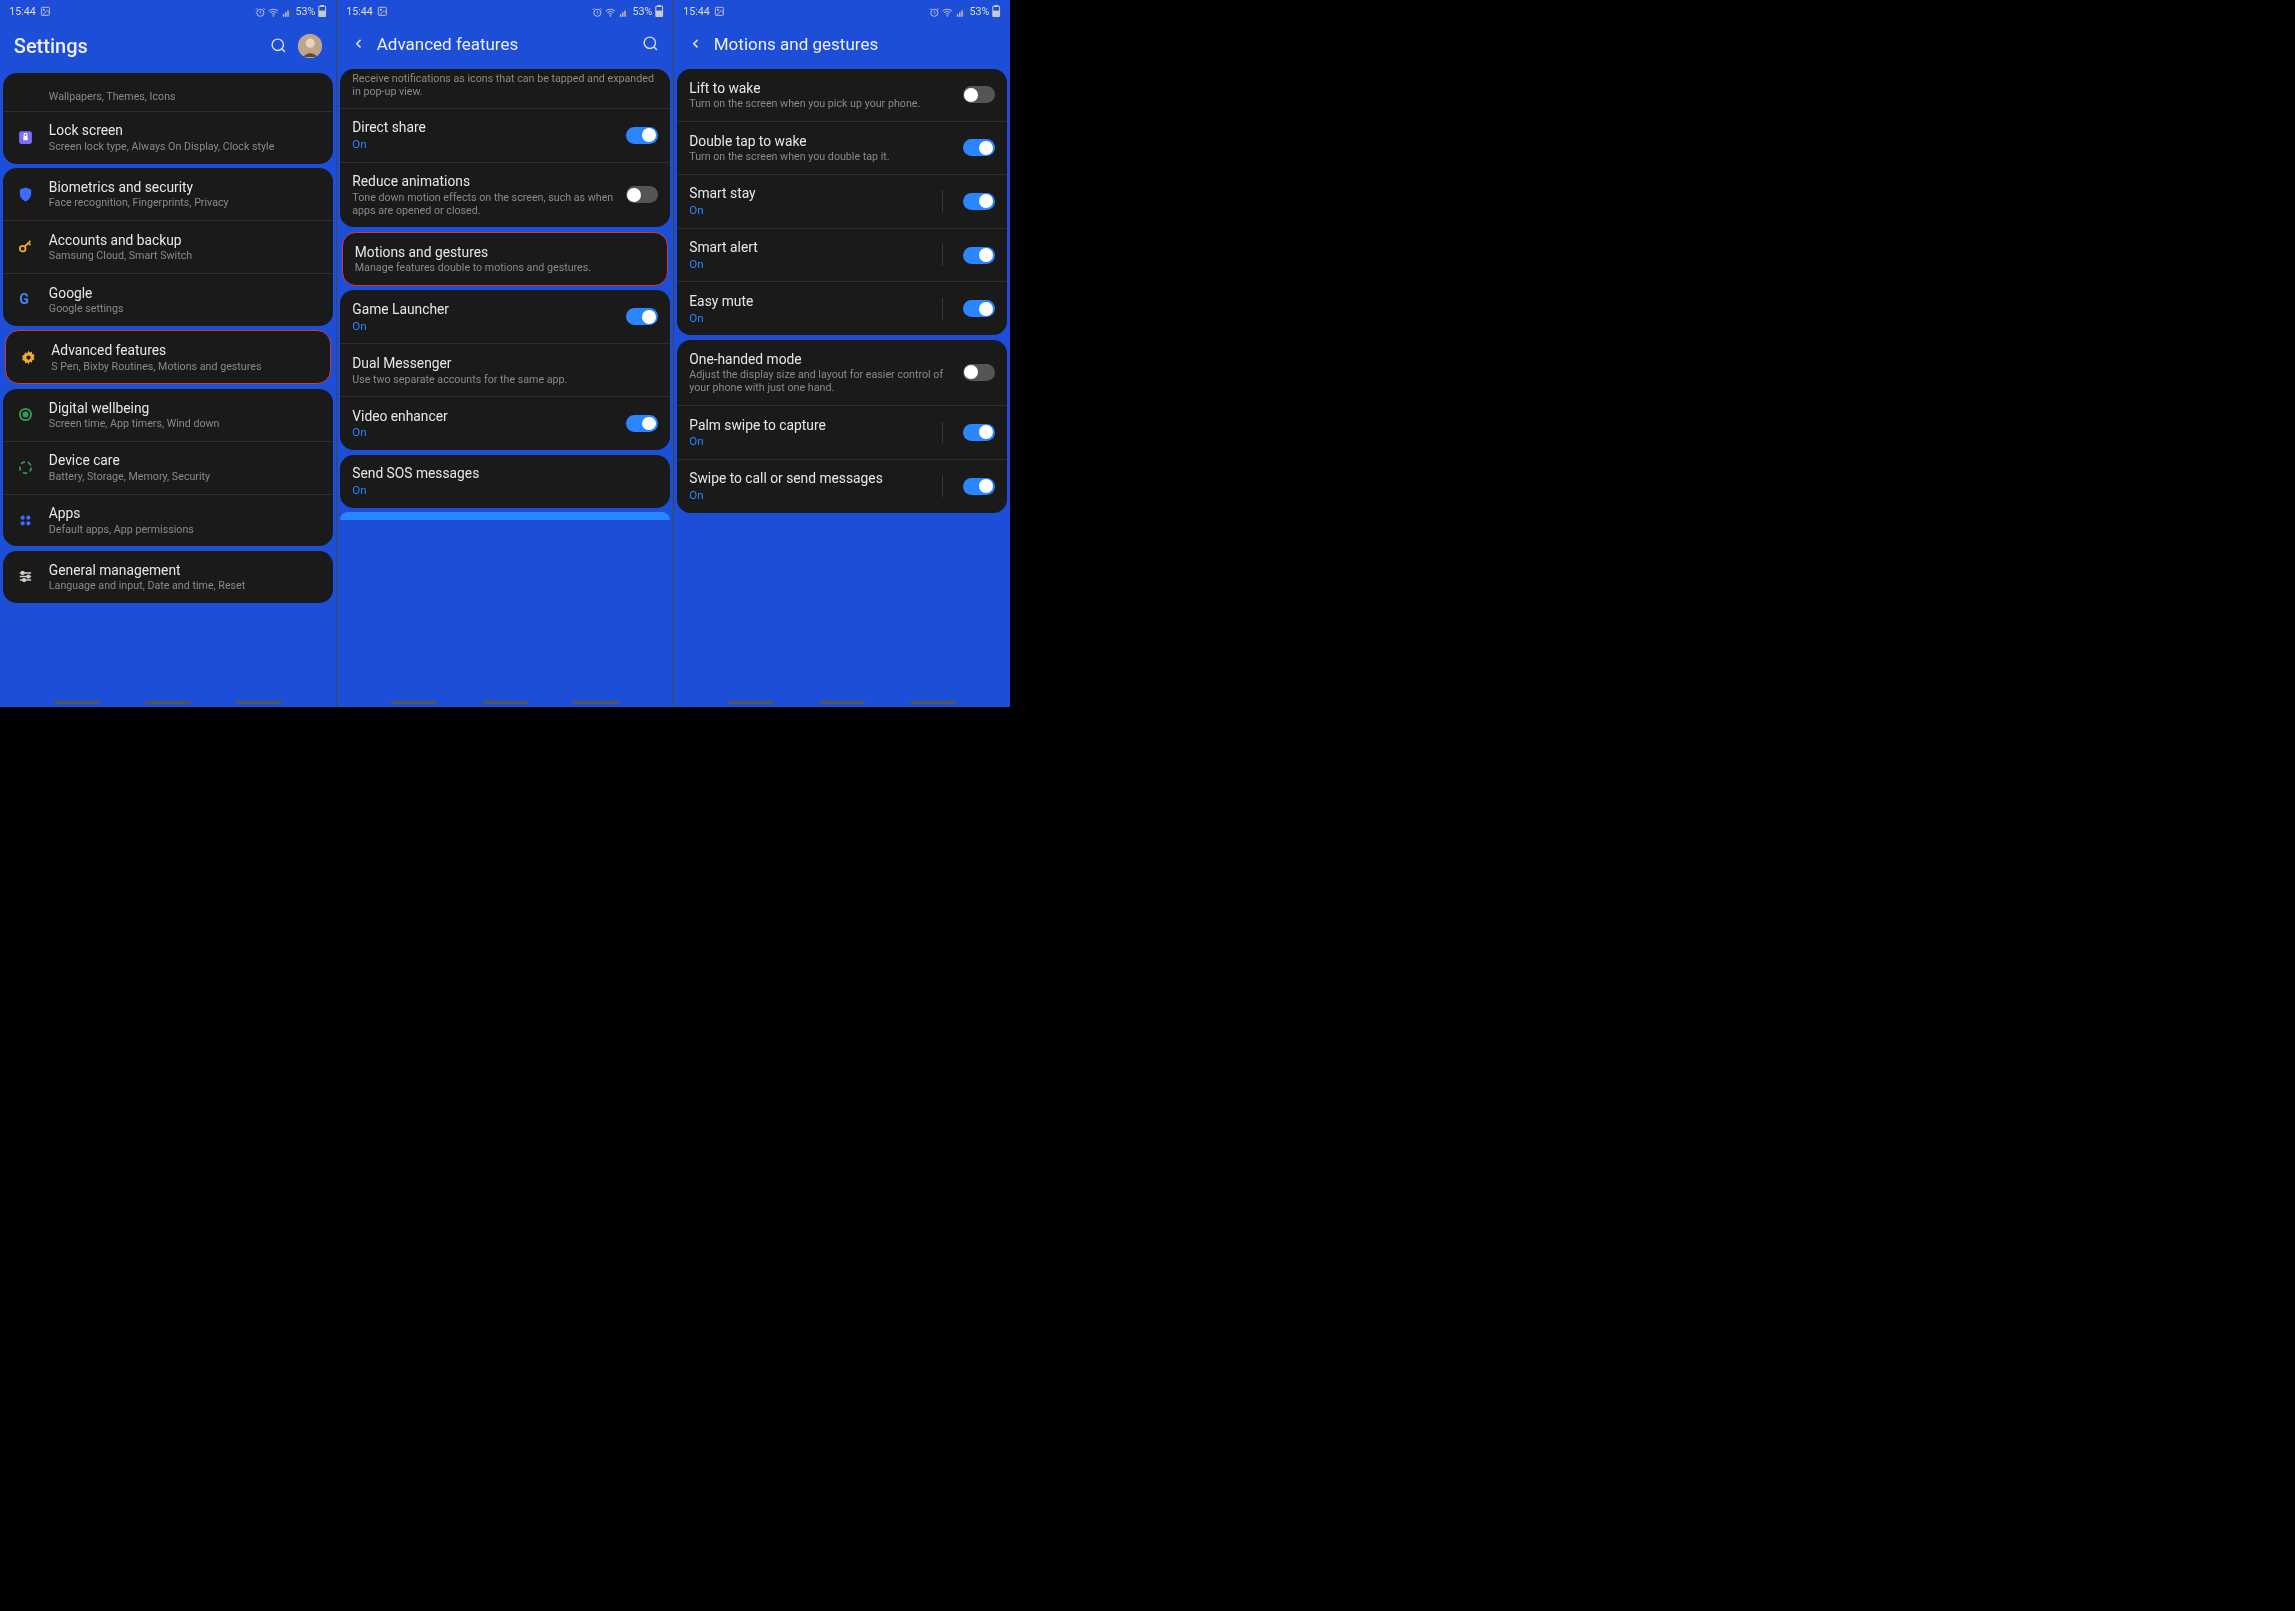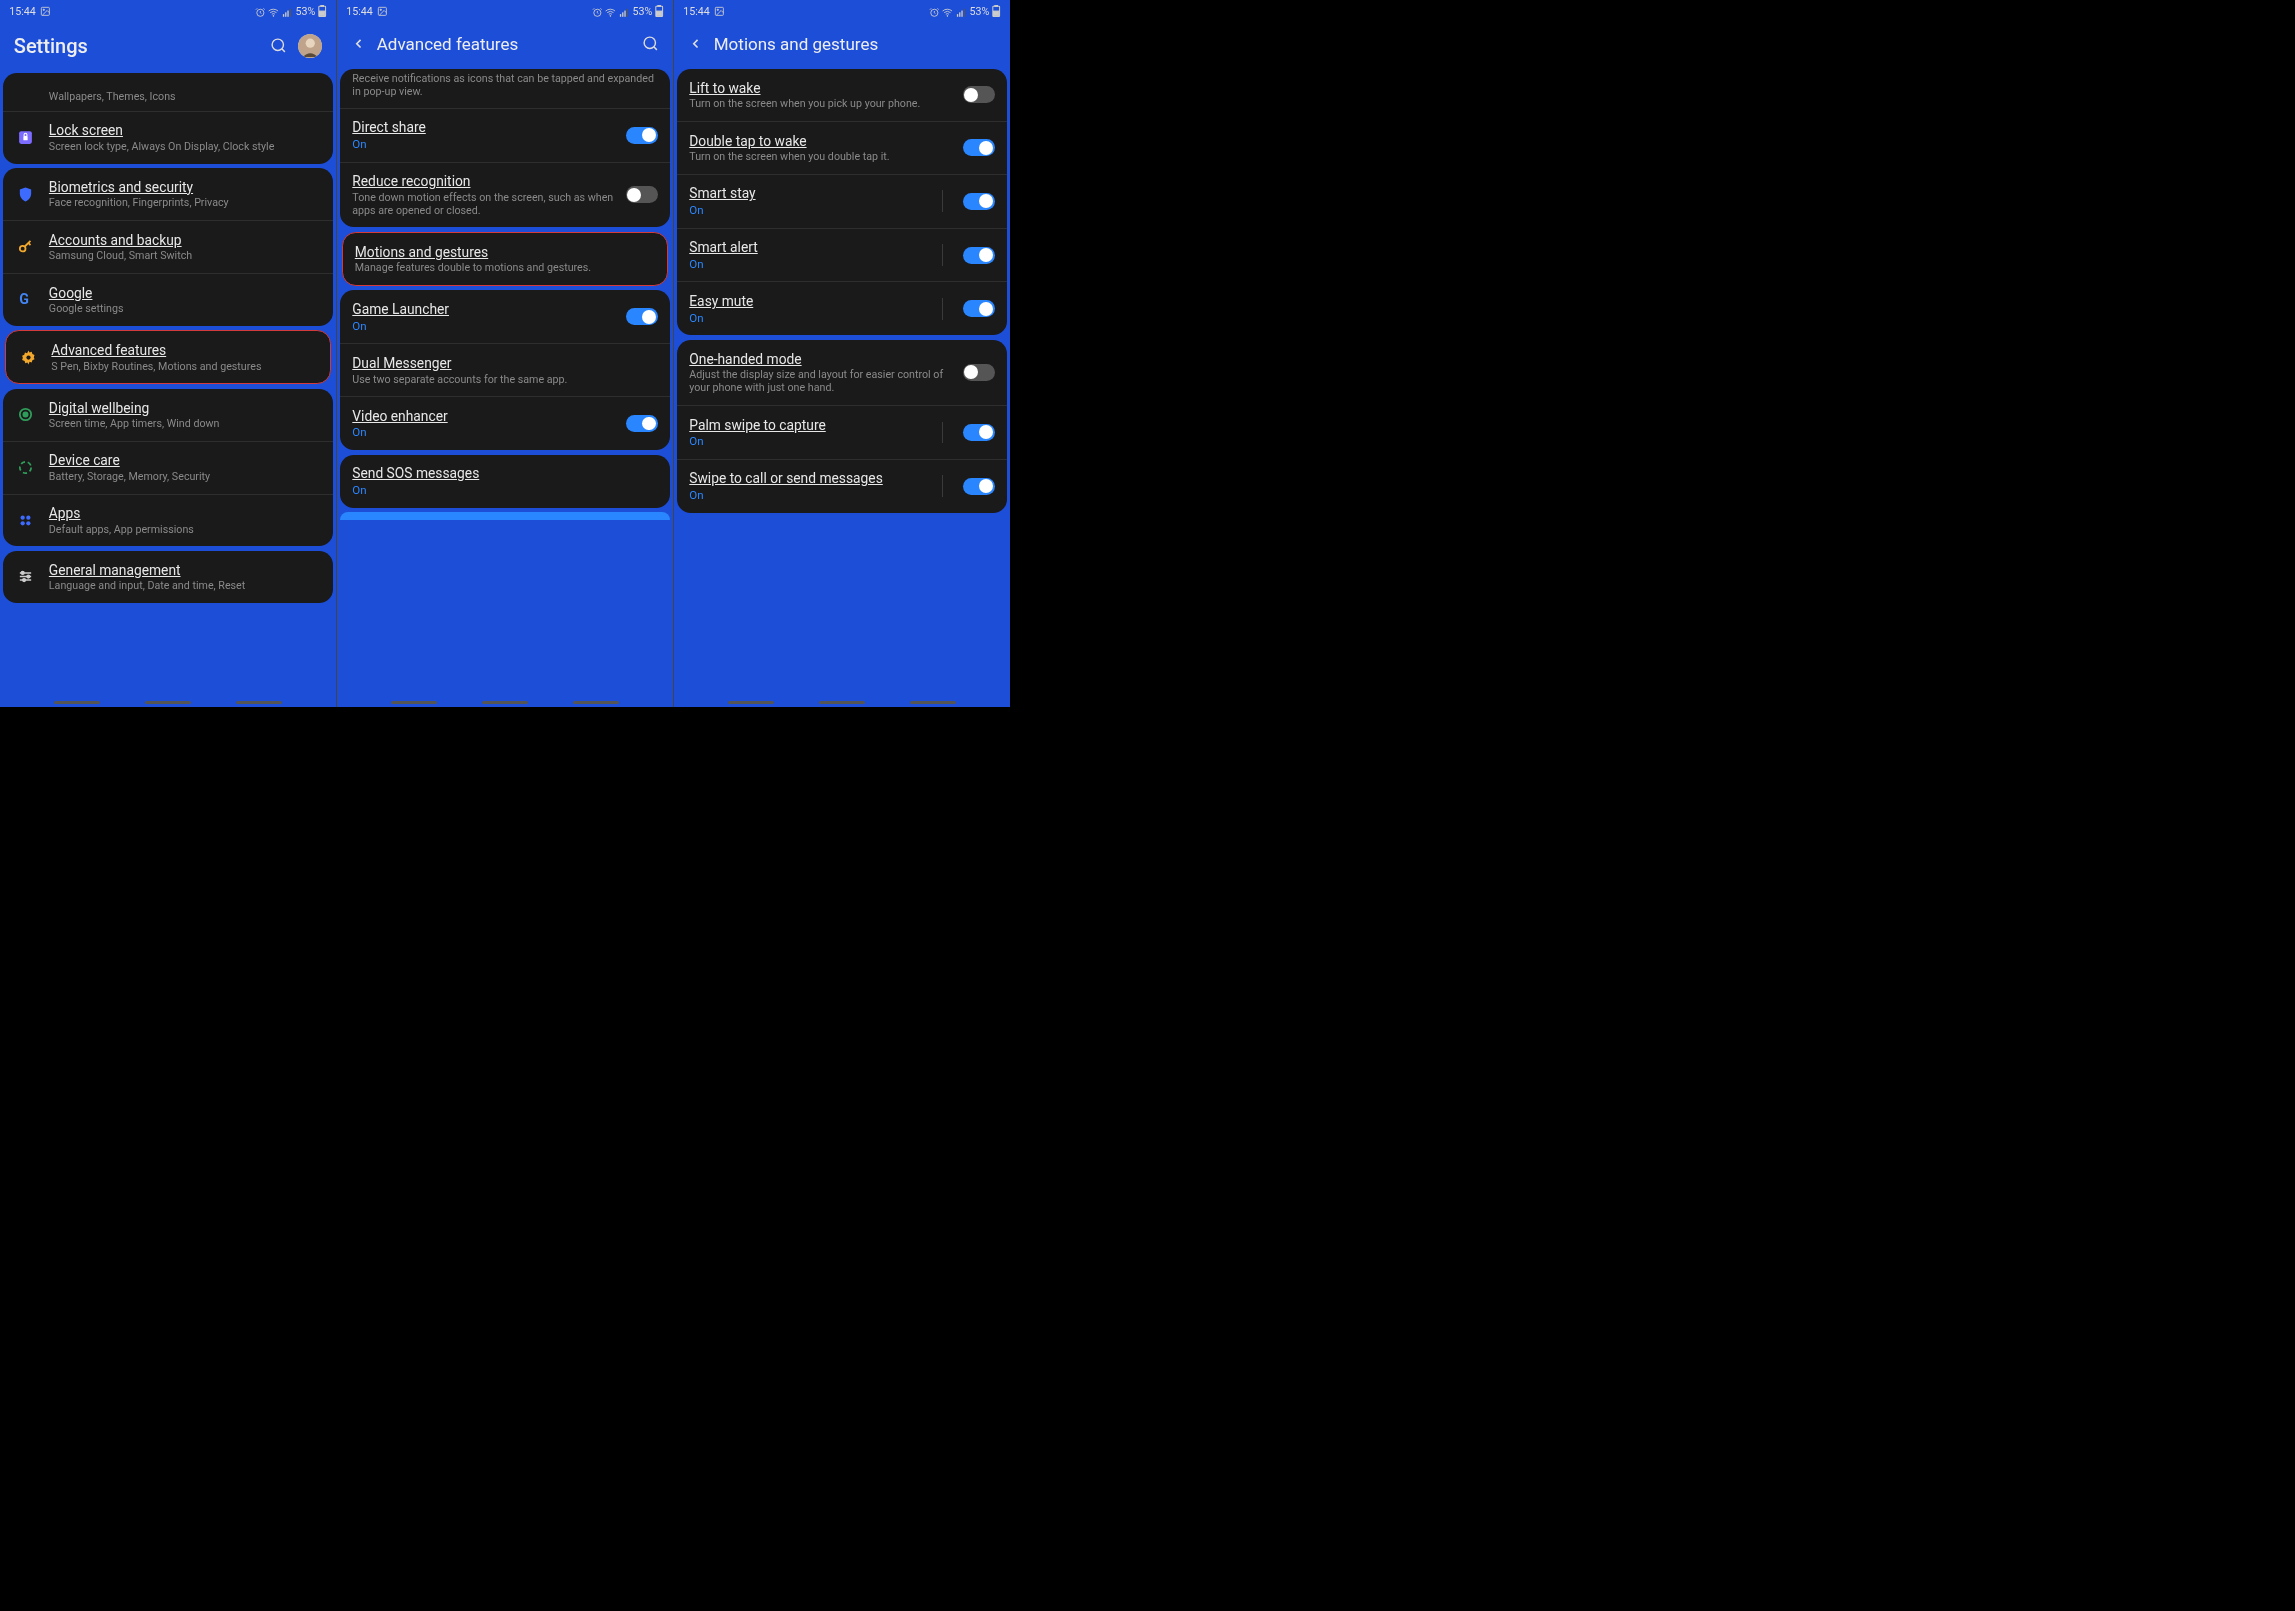--- a/index.html
+++ b/index.html
@@ -33,21 +33,21 @@
   .card {
     background: #1a1a1a; border-radius: 13.8px; margin: 4.6px 3.1px; overflow: hidden;
   }
   .row {
     display: flex; align-items: center; padding: 10.7px 12.2px; gap: 12.2px;
     border-top: 0.8px solid #2e2e2e; position: relative;
   }
   .row:first-child { border-top: none; }
   .row .icon { width: 21.4px; display: flex; align-items: center; justify-content: center; flex-shrink: 0; }
   .row .text { flex: 1; min-width: 0; }
-  .row .row-title { color: #e8e8e8; font-size: 13.8px; text-decoration: underline; }
+  .row .row-title { color: #e8e8e8; font-size: 13.8px; }
   .row .row-sub { color: #8a8a8a; font-size: 10.7px; margin-top: 1.5px; }
   .row .row-sub-blue { color: #2a86ff; font-size: 11.5px; margin-top: 1.5px; }
   .row-truncated .row-sub { color: #8a8a8a; font-size: 10.7px; }
   .card-highlight {
     border: 1.5px solid #d43a3a; border-radius: 13.8px;
     margin: 4.6px 4.6px; background: #1a1a1a; overflow: hidden;
   }
 
   .toggle {
     width: 32px; height: 17px; border-radius: 8.4px; position: relative; flex-shrink: 0;
@@ -321,21 +321,21 @@
           <div class="text">
             <div class="row-title">Direct share</div>
             <div class="row-sub-blue">On</div>
           </div>
           <div class="toggle on">
               <div class="knob"></div>
             </div>
         </div>
         <div class="row">
           <div class="text">
-            <div class="row-title">Reduce recognition</div>
+            <div class="row-title">Reduce animations</div>
             <div class="row-sub">Tone down motion effects on the screen, such as when apps are opened or closed.</div>
           </div>
           <div class="toggle off">
               <div class="knob"></div>
             </div>
         </div>
       </div>
 
       <div class="card-highlight">
         <div class="row" style="border-top:none">

